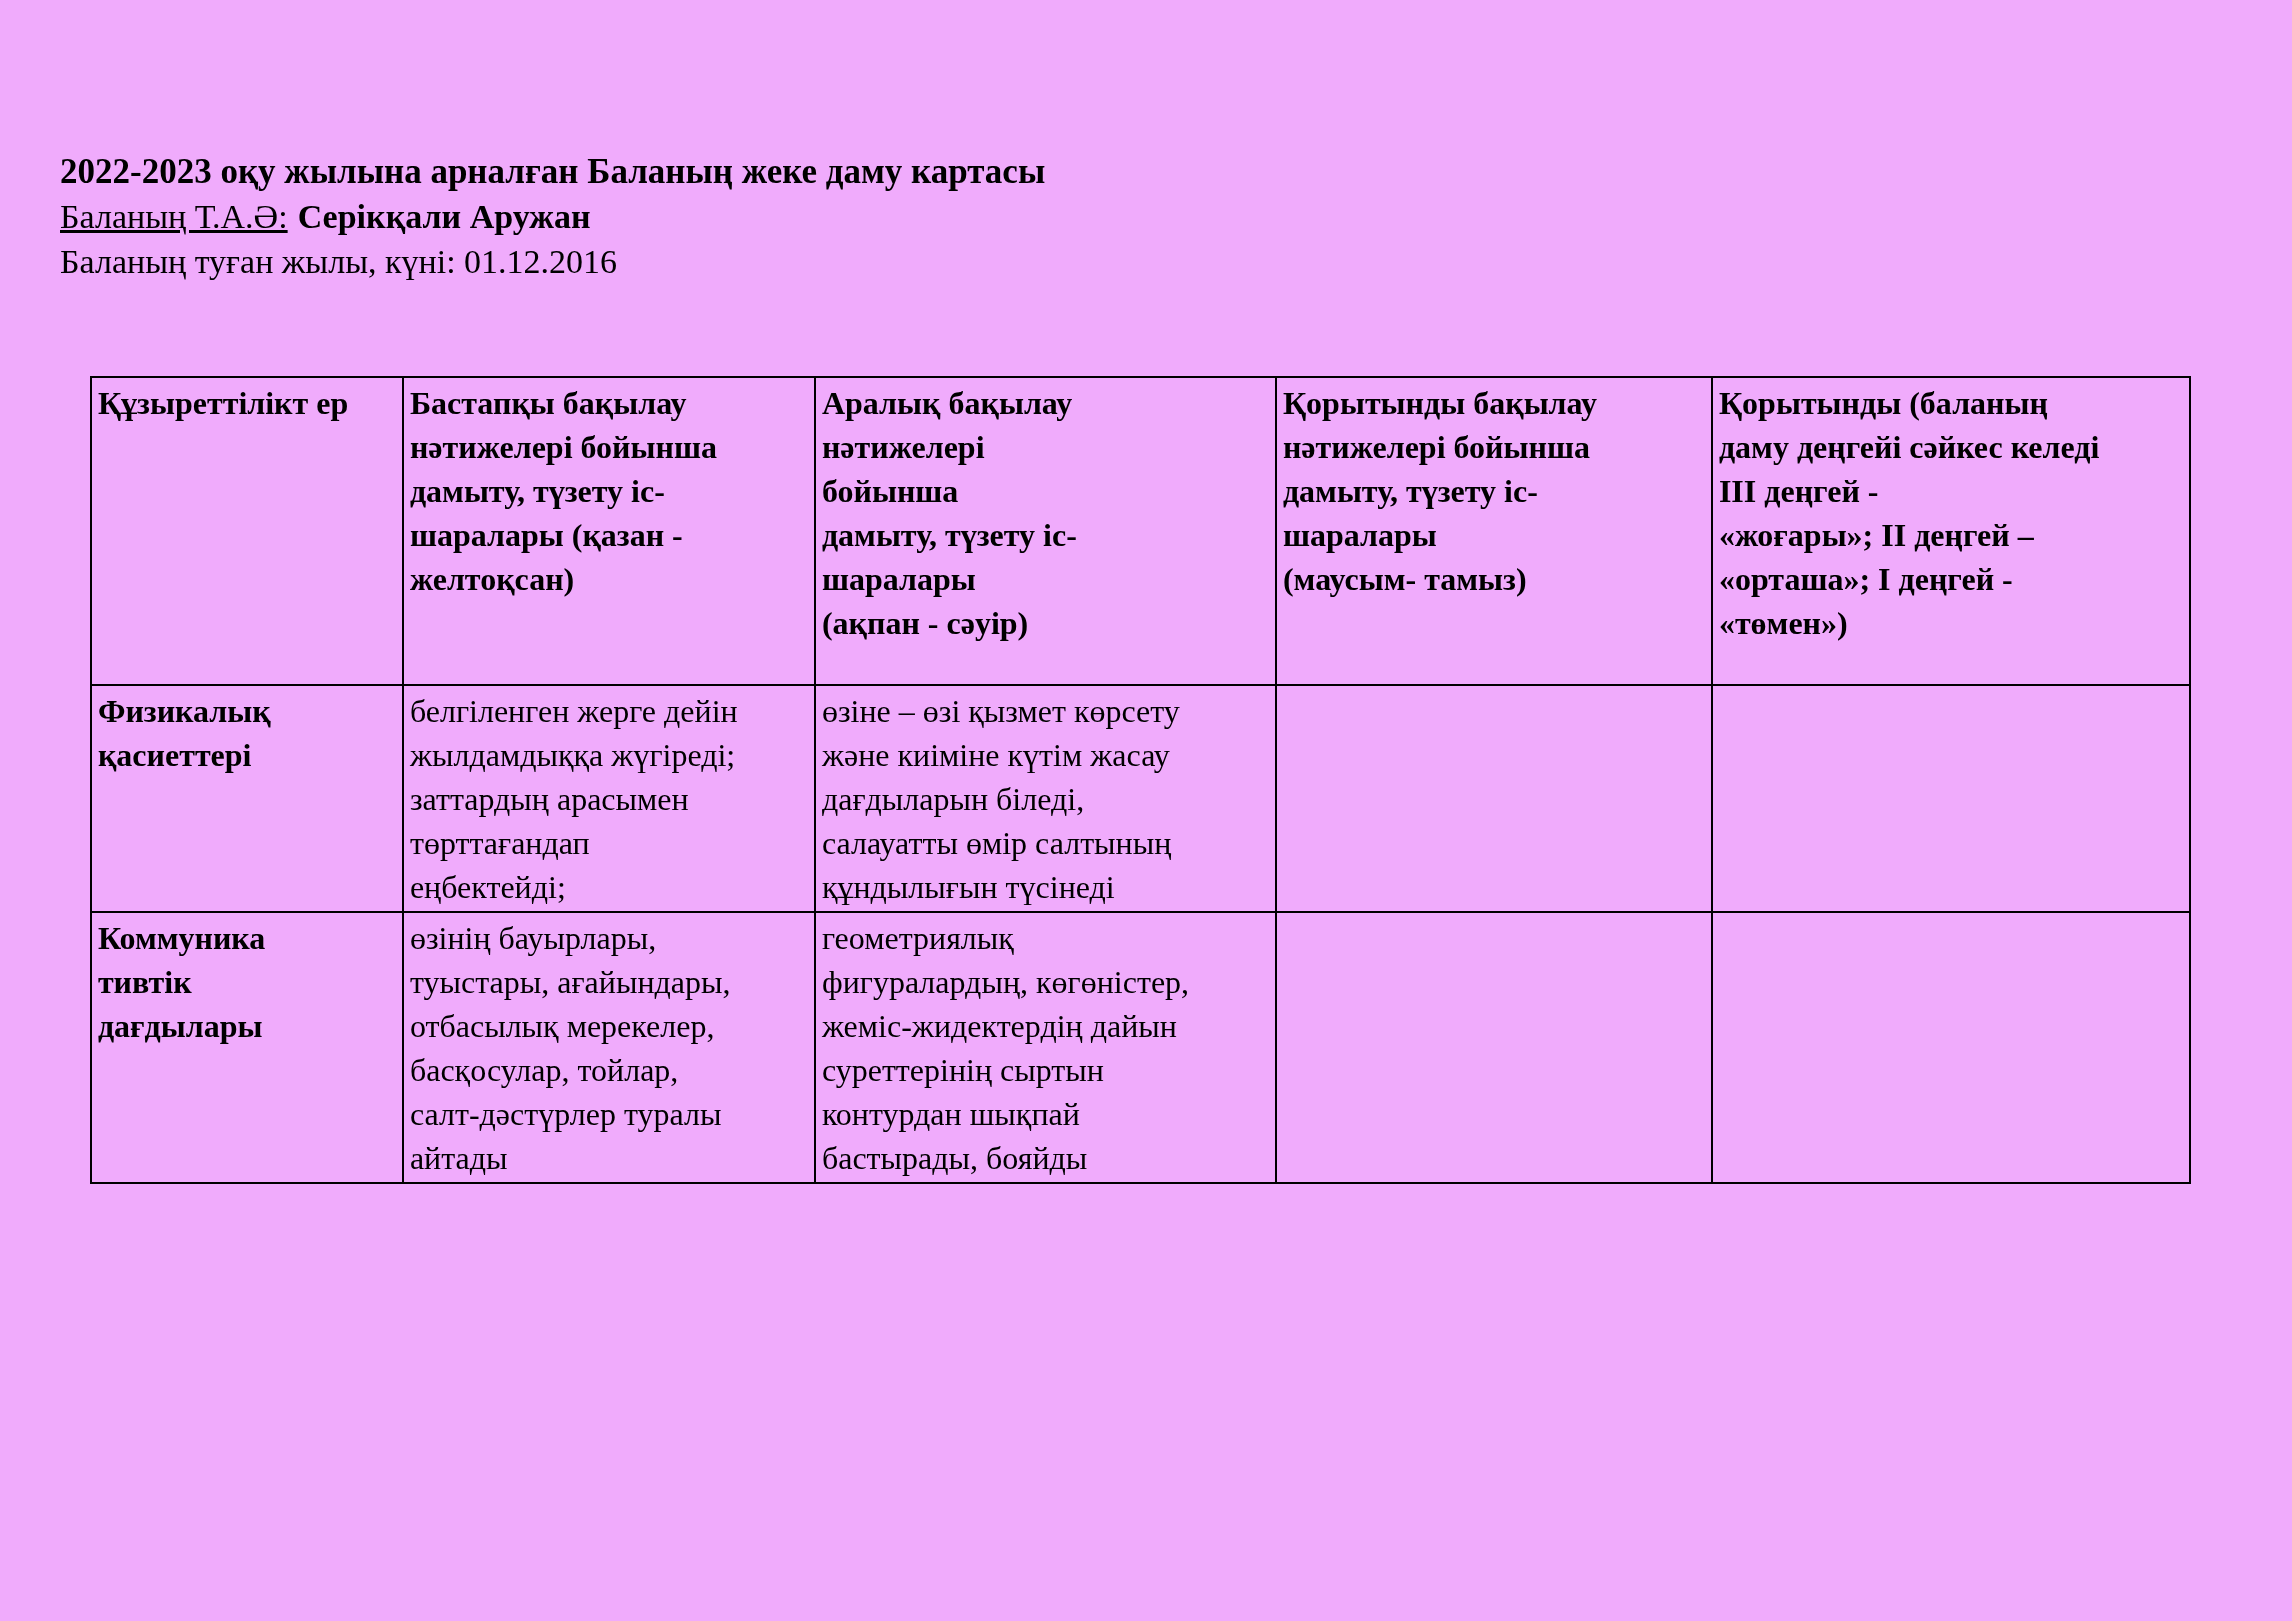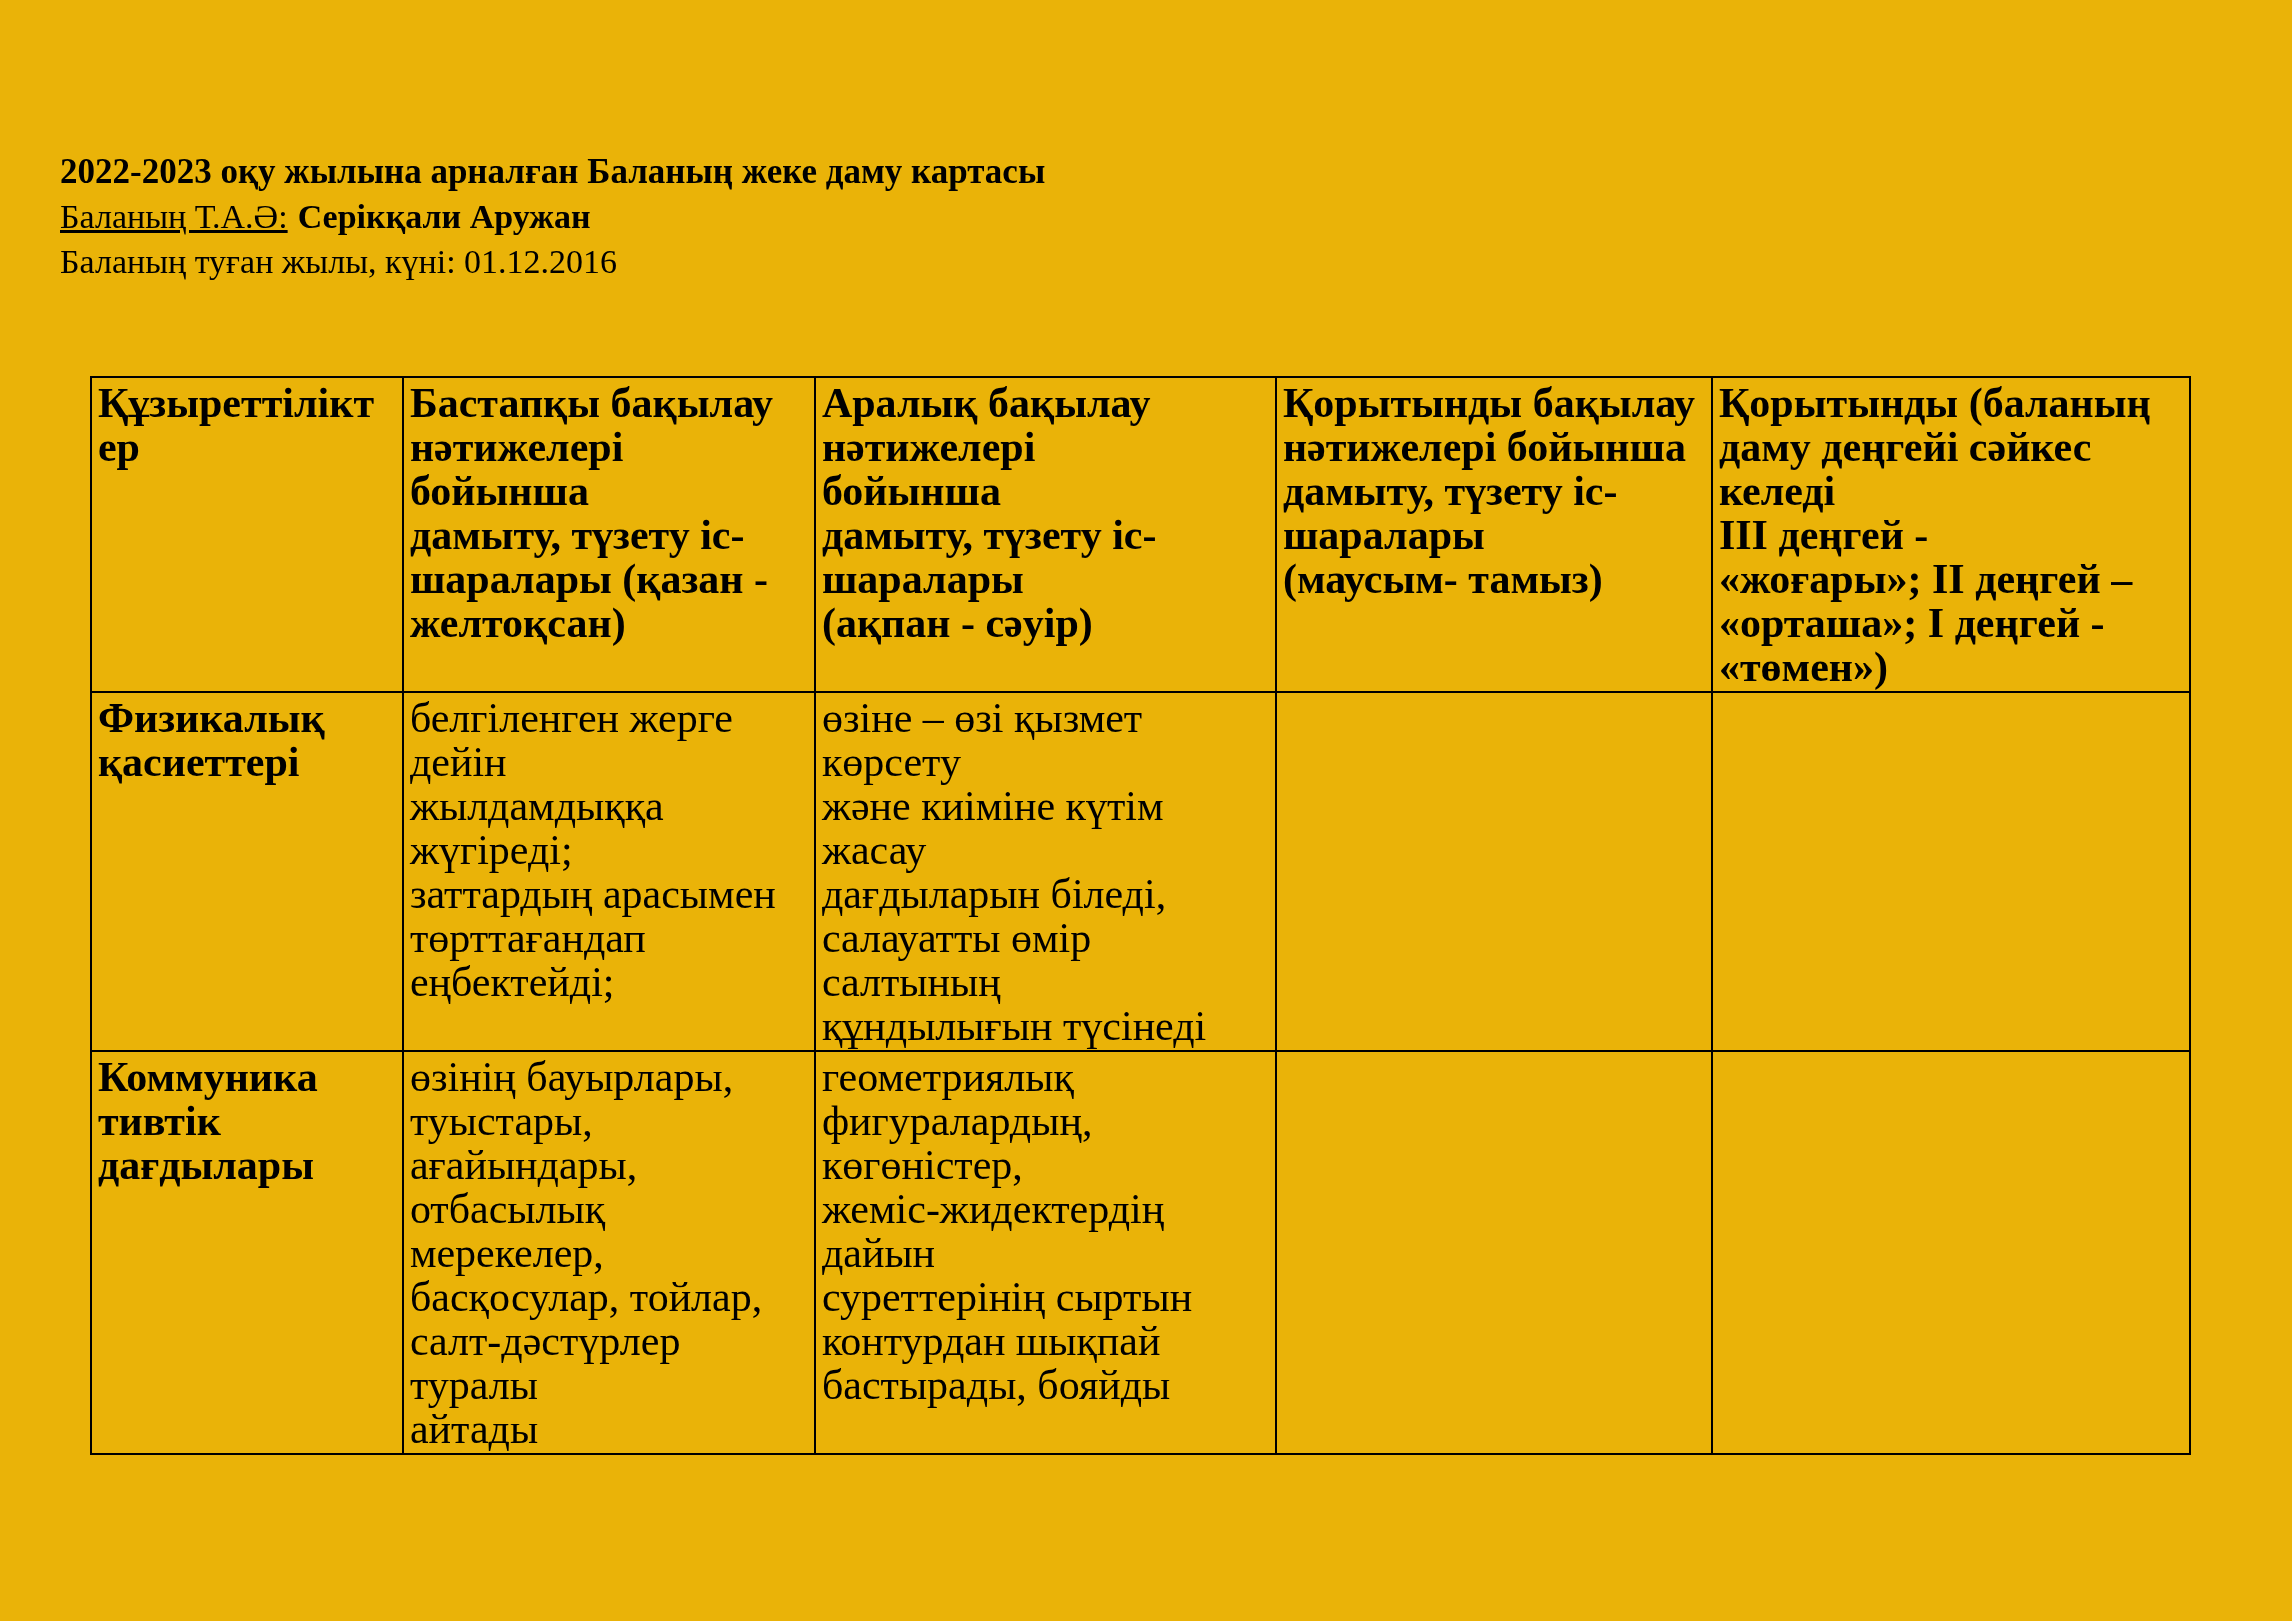--- a/index.html
+++ b/index.html
@@ -4,21 +4,21 @@
 <style>
   html, body {
     margin: 0;
     padding: 0;
     background: #ffffff;
   }
   .page {
     position: relative;
     width: 2293px;
     height: 1621px;
-    background: #eab308;
+    background: #f0abfc;
     color: #000000;
     font-family: "Liberation Serif", "DejaVu Serif", serif;
     overflow: hidden;
   }
   .doc-header {
     position: absolute;
     left: 60px;
     top: 149px;
     font-size: 34px;
     line-height: 45px;
@@ -46,21 +46,21 @@
     border: 2.9px solid #000;
   }
   table.dev-table th,
   table.dev-table td {
     border: 2px solid #000;
     border-top-width: 2.9px;
     border-bottom-width: 2.9px;
     vertical-align: top;
     text-align: left;
     padding: 2.9px 7.8px 2px 5.9px;
-    font-size: 42px;
+    font-size: 32px;
     line-height: 44px;
     white-space: pre-line;
     overflow: hidden;
   }
   table.dev-table thead th {
     font-weight: bold;
   }
   table.dev-table td.comp {
     font-weight: bold;
   }

